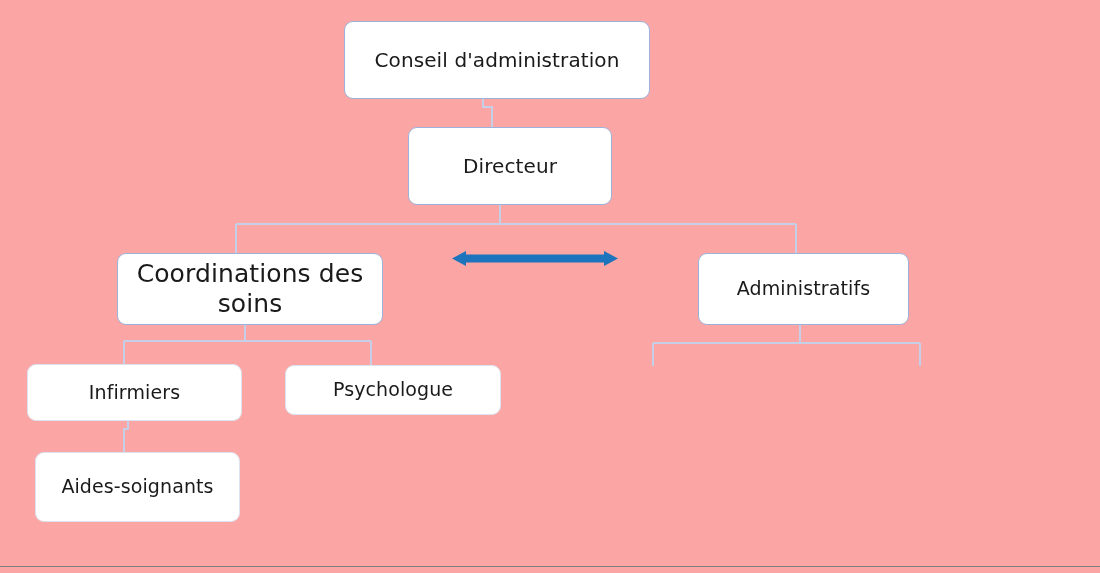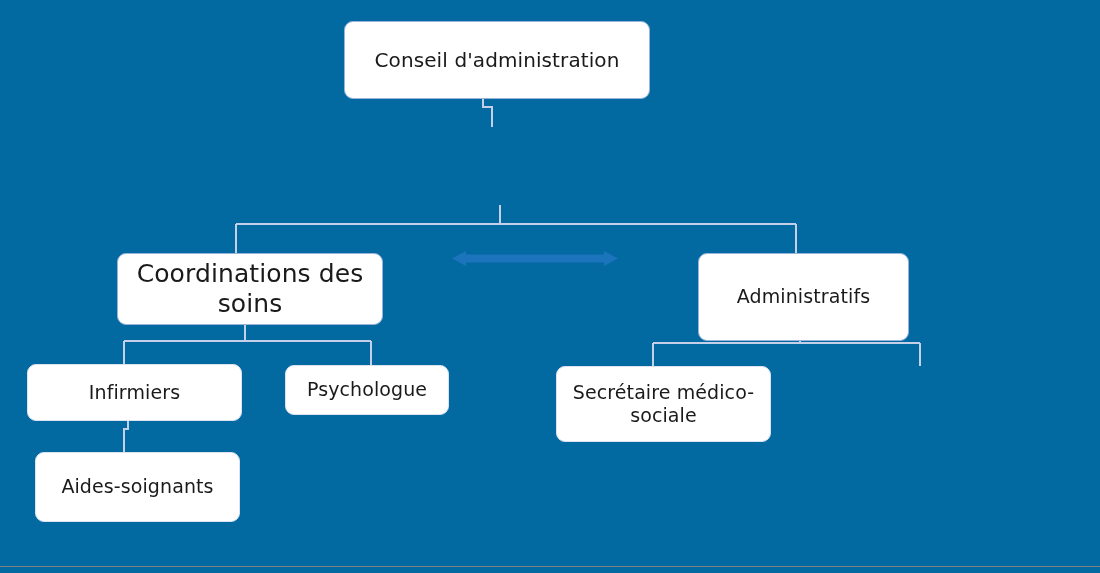--- a/index.html
+++ b/index.html
@@ -4,21 +4,21 @@
 <style>
   html, body {
     margin: 0;
     padding: 0;
     background: #ffffff;
   }
   #page {
     position: relative;
     width: 1100px;
     height: 573px;
-    background: #0369a1;
+    background: #fca5a5;
     overflow: hidden;
     font-family: "DejaVu Sans", "Liberation Sans", sans-serif;
   }
   #connectors {
     position: absolute;
     left: 0;
     top: 0;
     width: 1100px;
     height: 573px;
     pointer-events: none;
@@ -87,40 +87,40 @@
       <line x1="462" y1="258.5" x2="608" y2="258.5" stroke="#1B74BC" stroke-width="8"></line>
       <polygon points="452,258.5 466,251 466,266" fill="#1B74BC"></polygon>
       <polygon points="618,258.5 604,251 604,266" fill="#1B74BC"></polygon>
     </g>
   </svg>
 
   <div class="node lvl-strong" style="left:344px;top:21px;width:306px;height:78px;font-size:20px;">
     <span class="node-label">Conseil d'administration</span>
   </div>
 
+  <div class="node lvl-strong" style="left:408px;top:127px;width:204px;height:78px;font-size:20px;">
+    <span class="node-label">Directeur</span>
+  </div>
 
   <div class="node lvl-strong" style="left:117px;top:253px;width:266px;height:72px;font-size:25px;">
     <span class="node-label">Coordinations des soins</span>
   </div>
 
-  <div class="node lvl-strong" style="left:698px;top:253px;width:211px;height:88px;font-size:19px;">
+  <div class="node lvl-strong" style="left:698px;top:253px;width:211px;height:72px;font-size:19px;">
     <span class="node-label">Administratifs</span>
   </div>
 
   <div class="node lvl-soft" style="left:27px;top:364px;width:215px;height:57px;font-size:19px;">
     <span class="node-label">Infirmiers</span>
   </div>
 
-  <div class="node lvl-soft" style="left:285px;top:365px;width:164px;height:50px;font-size:19px;">
+  <div class="node lvl-soft" style="left:285px;top:365px;width:216px;height:50px;font-size:19px;">
     <span class="node-label">Psychologue</span>
   </div>
 
-  <div class="node lvl-soft" style="left:556px;top:366px;width:215px;height:76px;font-size:19px;">
-    <span class="node-label">Secrétaire médico-sociale</span>
-  </div>
 
 
   <div class="node lvl-soft" style="left:35px;top:452px;width:205px;height:70px;font-size:19px;">
     <span class="node-label">Aides-soignants</span>
   </div>
 
   <div class="bottom-rule" style="top:566px;"></div>
 
 </div>
 

